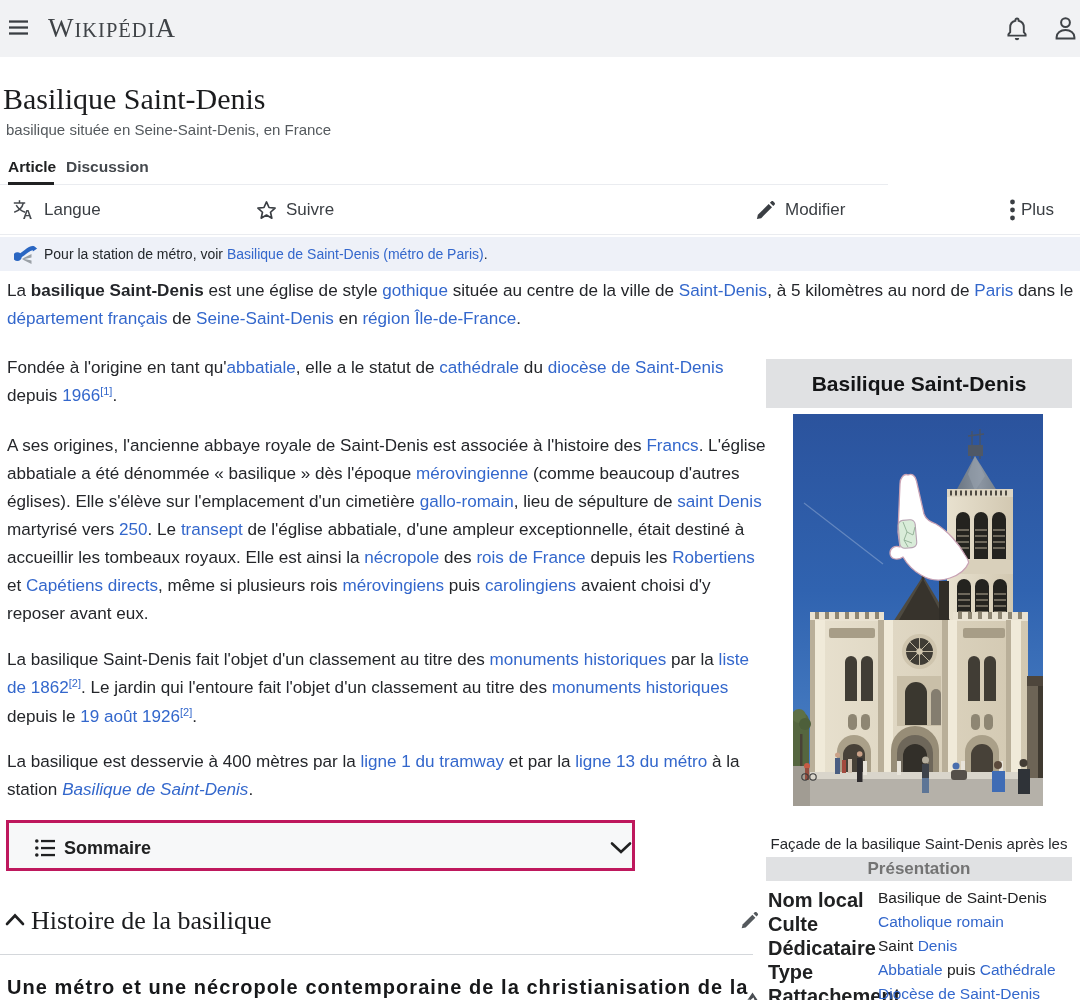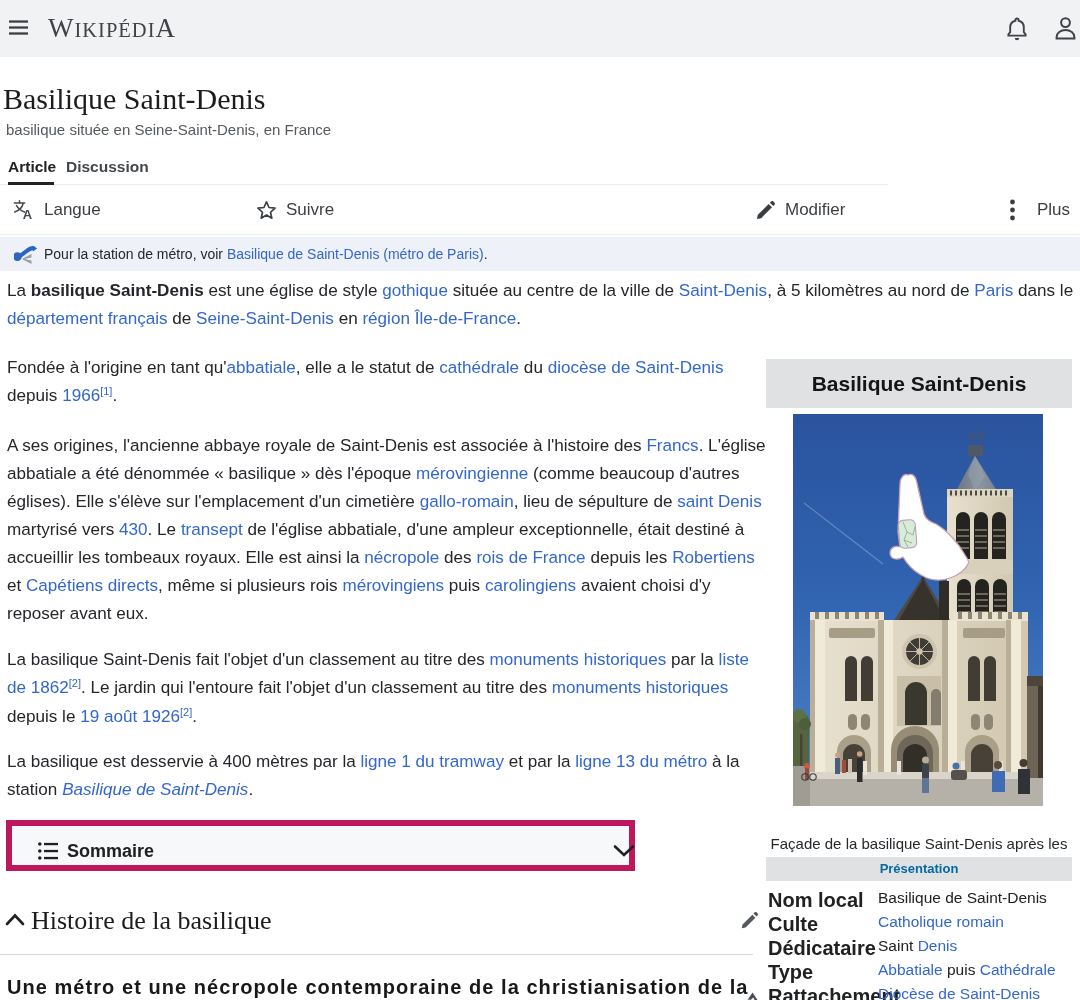--- a/index.html
+++ b/index.html
@@ -33,36 +33,36 @@
     font-size:17px; color:#3a3e43; }
   
   #hatnote { position:absolute; left:0; top:237px; width:1080px; height:34px; background:#eef1f8; }
   #hatnote .txt { position:absolute; left:44px; top:9px; font-size:14px; color:#24282c; }
   
   .para { position:absolute; left:7px; font-size:17.1px; line-height:28.05px; color:#24262a; white-space:nowrap; }
   .b { font-weight:700; }
   .it { font-style:italic; }
   
   #sommaire { position:absolute; left:6px; top:820px; width:629px; height:51px;
-    background:#f7f8f9; border:6px solid #be185d; }
+    background:#f7f8f9; border:3px solid #be185d; }
   #sommaire .lbl { position:absolute; left:55px; top:15px; font-size:18px; font-weight:700; }
   
   #h2hist { position:absolute; left:31px; top:906px; font-family:"Liberation Serif", serif;
     font-size:26px; font-weight:400; color:#1b1c1e; }
   #h2rule { position:absolute; left:0px; top:954px; width:753px; height:1px; background:#d4d7db; }
   #h3sub { position:absolute; left:7px; top:976px; font-size:20px; letter-spacing:1.05px; font-weight:700; color:#17181a; white-space:nowrap; }
   
   #infobox { position:absolute; left:766px; top:359px; width:306px; }
   #ib-title { position:absolute; left:0; top:0; width:306px; height:49px; background:#e0e1e3;
     text-align:center; font-size:21px; font-weight:700; color:#141517; line-height:49px; }
   #ib-photo { position:absolute; left:27px; top:55px; width:250px; height:392px; }
   #ib-cap { position:absolute; left:0px; top:472px; width:306px; text-align:center;
     font-size:15px; line-height:25.5px; color:#26282c; }
   #ib-pres { position:absolute; left:0; top:498px; width:306px; height:24px; background:#e0e1e3;
-    text-align:center; font-size:13px; font-weight:700; line-height:24px; color:#0369a1; }
+    text-align:center; font-size:17px; font-weight:700; line-height:24px; color:#737373; }
   .ibrow { position:absolute; font-size:15.5px; white-space:nowrap; }
   .ibl { left:2px; font-weight:700; font-size:20px; }
   .ibv { left:112px; }
 </style>
 </head>
 <body>
 
 <div id="hdr">
   <svg class="abs" style="left:9px;top:20px" width="19" height="16" viewBox="0 0 20 16">
     <rect x="0" y="0" width="20" height="2.4" fill="#3a3e43"></rect>
@@ -107,21 +107,21 @@
     </svg>
     <span>Suivre</span>
   </div>
   <div class="tbi" style="left:755px">
     <svg width="21" height="21" viewBox="0 0 22 22">
       <path d="M3 15.5 L14.3 4.2 L17.8 7.7 L6.5 19 L2 20 Z" fill="#3a3e43"></path>
       <path d="M15.6 2.9 L17 1.5 C17.6 0.9 18.6 0.9 19.2 1.5 L20.5 2.8 C21.1 3.4 21.1 4.4 20.5 5 L19.1 6.4 Z" fill="#3a3e43"></path>
     </svg>
     <span>Modifier</span>
   </div>
-  <div class="tbi" style="left:1010px; gap:22px">
+  <div class="tbi" style="left:1010px; gap:6px">
     <svg width="5" height="22" viewBox="0 0 5 22">
       <circle cx="2.5" cy="3" r="2.4" fill="#3a3e43"></circle>
       <circle cx="2.5" cy="11" r="2.4" fill="#3a3e43"></circle>
       <circle cx="2.5" cy="19" r="2.4" fill="#3a3e43"></circle>
     </svg>
     <span>Plus</span>
   </div>
 </div>
 
 <div id="hatnote">
@@ -142,21 +142,21 @@
 
 <div class="para" style="top:354px">
 Fondée à l'origine en tant qu'<a>abbatiale</a>, elle a le statut de <a>cathédrale</a> du <a>diocèse de Saint-Denis</a><br>
 depuis <a>1966<sup>[1]</sup></a>.
 </div>
 
 <div class="para" style="top:432px">
 A ses origines, l'ancienne abbaye royale de Saint-Denis est associée à l'histoire des <a>Francs</a>. L'église<br>
 abbatiale a été dénommée «&nbsp;basilique&nbsp;» dès l'époque <a>mérovingienne</a> (comme beaucoup d'autres<br>
 églises). Elle s'élève sur l'emplacement d'un cimetière <a>gallo-romain</a>, lieu de sépulture de <a>saint Denis</a><br>
-martyrisé vers <a>430</a>. Le <a>transept</a> de l'église abbatiale, d'une ampleur exceptionnelle, était destiné à<br>
+martyrisé vers <a>250</a>. Le <a>transept</a> de l'église abbatiale, d'une ampleur exceptionnelle, était destiné à<br>
 accueillir les tombeaux royaux. Elle est ainsi la <a>nécropole</a> des <a>rois de France</a> depuis les <a>Robertiens</a><br>
 et <a>Capétiens directs</a>, même si plusieurs rois <a>mérovingiens</a> puis <a>carolingiens</a> avaient choisi d'y<br>
 reposer avant eux.
 </div>
 
 <div class="para" style="top:646px">
 La basilique Saint-Denis fait l'objet d'un classement au titre des <a>monuments historiques</a> par la <a>liste</a><br>
 <a>de 1862<sup>[2]</sup></a>. Le jardin qui l'entoure fait l'objet d'un classement au titre des <a>monuments historiques</a><br>
 depuis le <a>19 août 1926<sup>[2]</sup></a>.
 </div>

